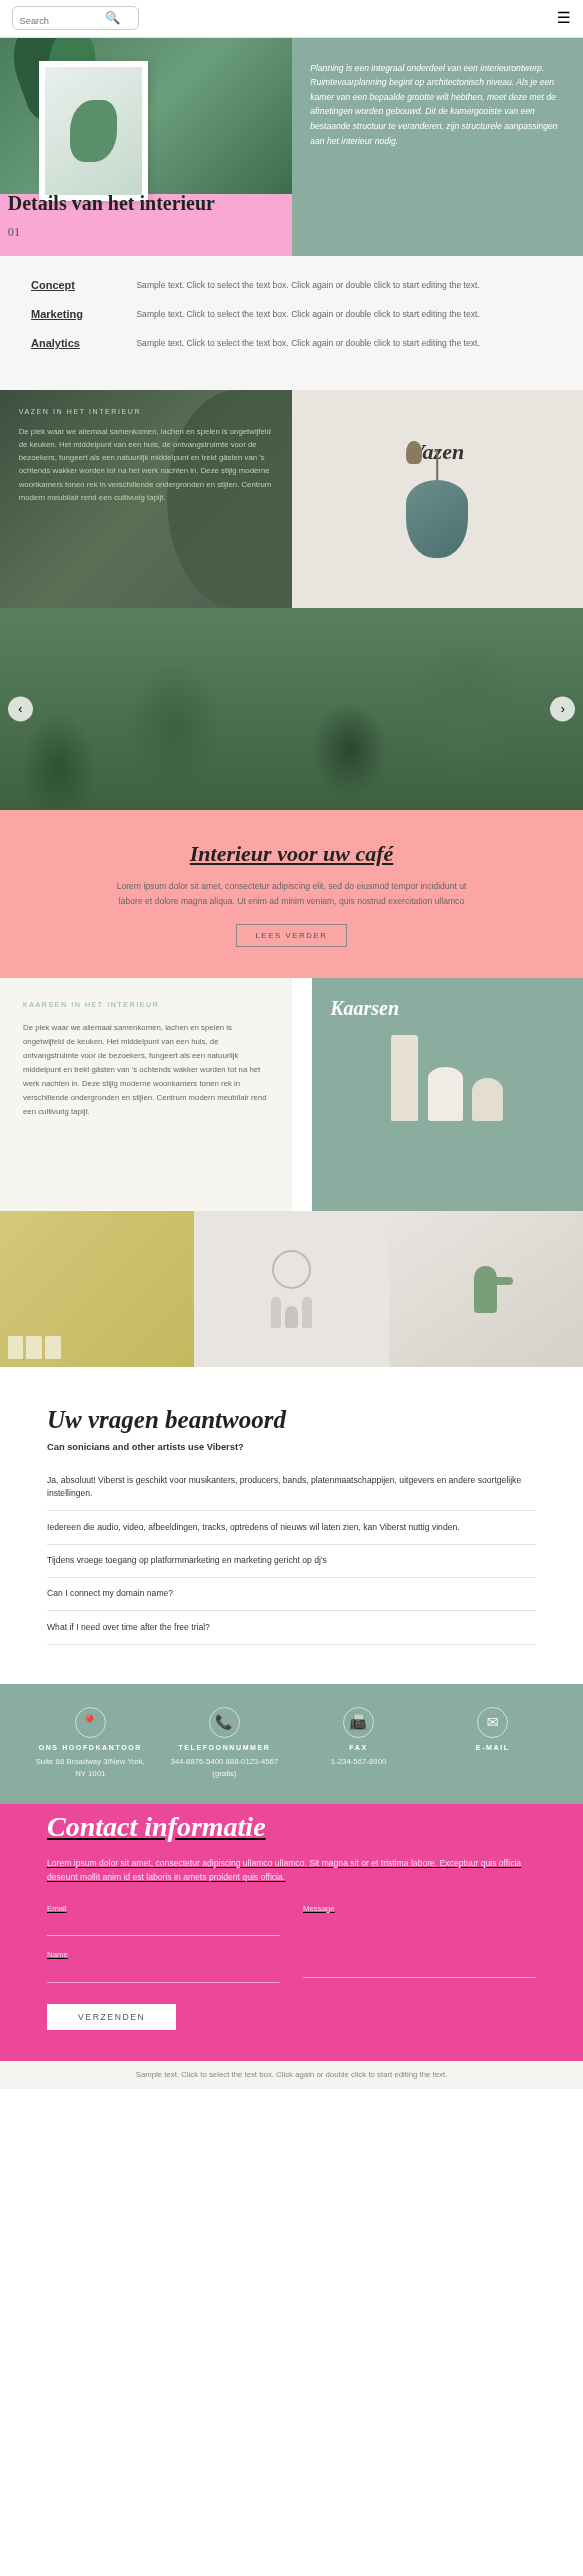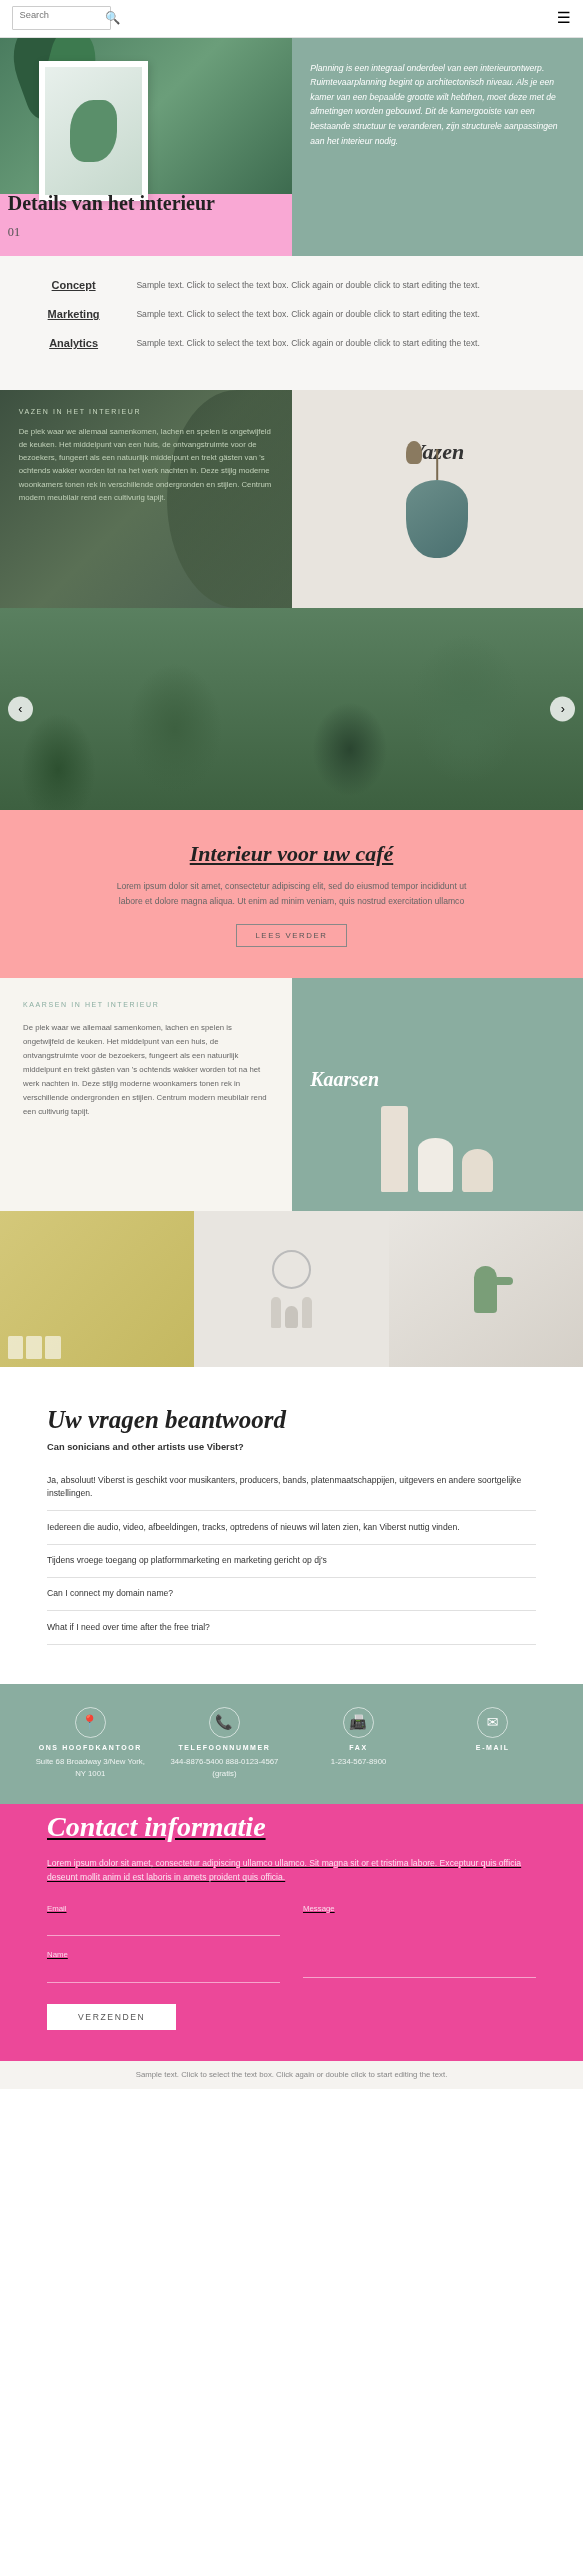--- a/index.html
+++ b/index.html
@@ -9,25 +9,25 @@
     .header {
       display: flex;
       align-items: center;
       justify-content: space-between;
       padding: 6.2px 12.4px;
       border-bottom: 0.8px solid #e0e0e0;
       background: #fff;
     }
     .header-search {
       display: flex;
-      align-items: flex-start;
+      align-items: flex-end;
       border: 0.8px solid #ccc;
-      border-radius: 1px;
+      border-radius: 6px;
       padding: 3.1px 6.2px;
-      width: 99px;
+      width: 127px;
     }
     .header-search input {
       border: none;
       outline: none;
       font-size: 9.3px;
       width: 86px;
       font-family: sans-serif;
     }
 
     
@@ -129,21 +129,21 @@
       grid-template-columns: 93px 1fr;
       gap: 12.4px;
       margin-bottom: 15.6px;
       align-items: start;
     }
     .feature-label {
       font-size: 11px;
       font-weight: bold;
       color: #333;
       text-decoration: underline;
-      text-align: center;
+      text-align: left;
       padding-right: 7.8px;
       font-family: sans-serif;
     }
     .feature-text {
       font-size: 8.6px;
       color: #666;
       line-height: 1.6;
       font-family: sans-serif;
     }
 
@@ -321,23 +321,24 @@
       font-size: 7.8px;
       color: #666;
       line-height: 1.8;
       font-family: sans-serif;
     }
     .candles-right {
       background: #8aada0;
       display: flex;
       flex-direction: column;
       align-items: center;
-      justify-content: flex-end;
+      justify-content: flex-start;
       padding: 18.7px;
       position: relative;
+      margin-left: 20px;
     }
     .candles-title {
       font-size: 20px;
       font-weight: bold;
       color: #fff;
       font-style: italic;
       margin-bottom: 15.6px;
       align-self: flex-start;
     }
     .candles-visual {

